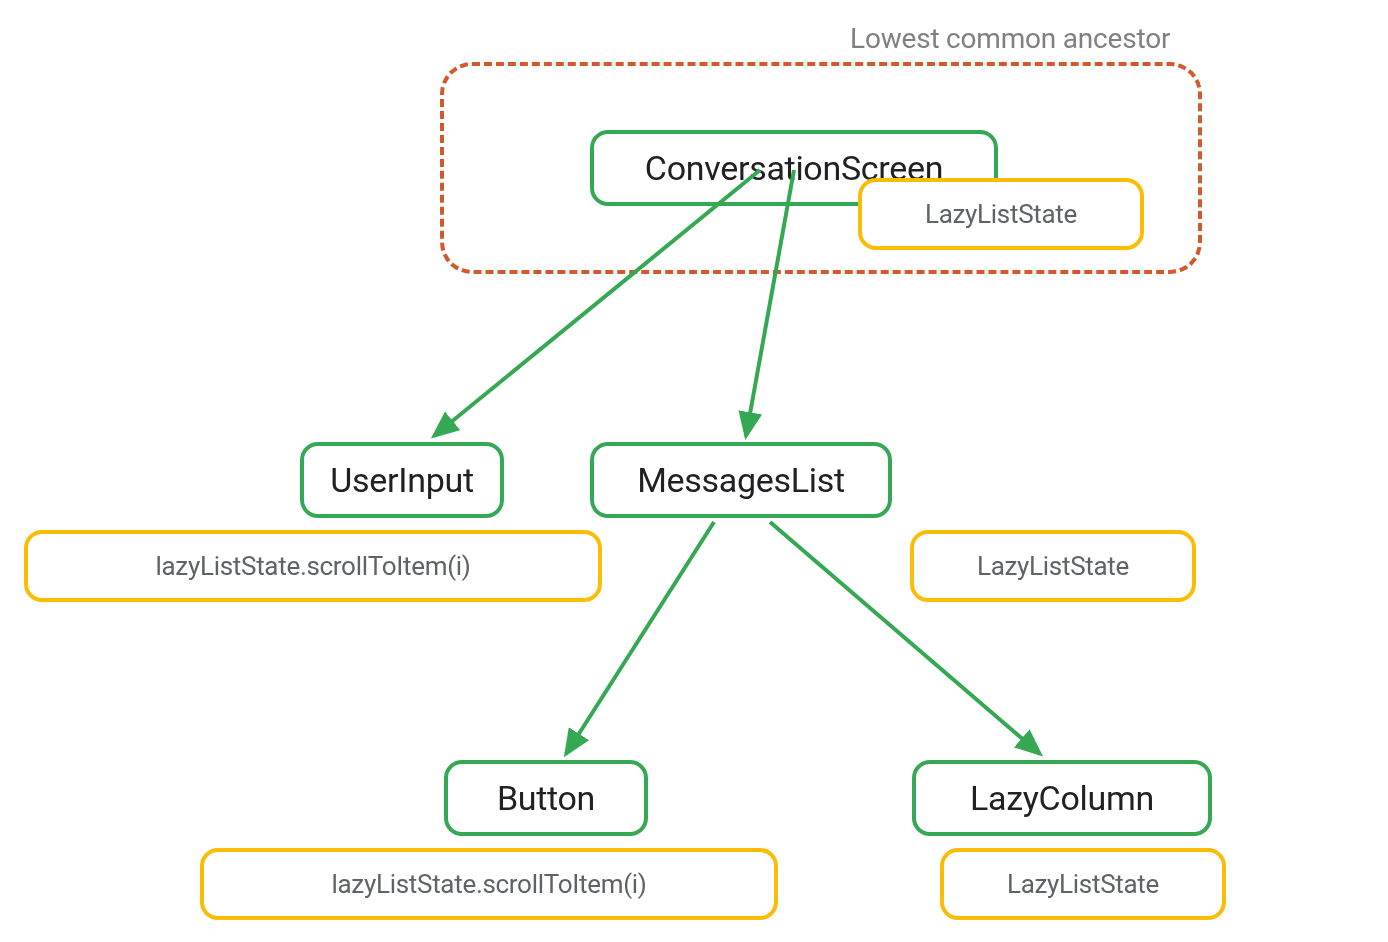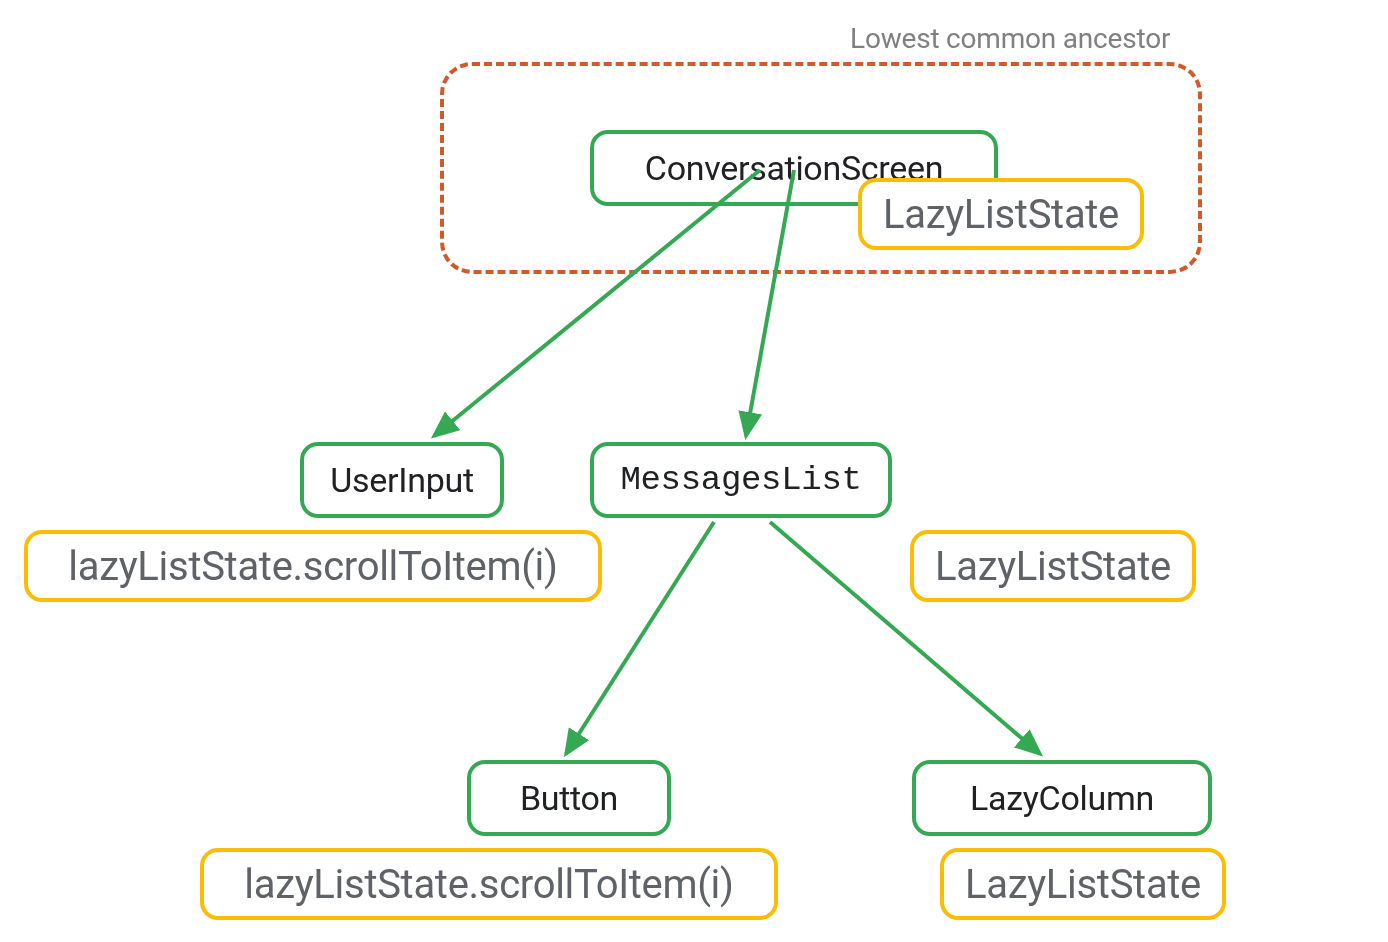--- a/index.html
+++ b/index.html
@@ -16,21 +16,21 @@
     border-radius: 18px;
     background: #ffffff;
     display: flex;
     align-items: center;
     justify-content: center;
     font-size: 34px;
     font-weight: 400;
     letter-spacing: -0.3px;
   }
   .node-green { border-color: #34a853; color: #202124; }
-  .node-yellow { border-color: #fbbc04; color: #5f6368; font-size: 40px; }
+  .node-yellow { border-color: #fbbc04; color: #5f6368; font-size: 26px; }
   .ancestor-box {
     position: absolute;
     border: 4px dashed #d05a2a;
     border-radius: 32px;
   }
   .ancestor-label {
     position: absolute;
     color: #808080;
     font-size: 28px;
     font-weight: 400;
@@ -54,25 +54,25 @@
 <div class="ancestor-label" style="left:850px; top:22px;">Lowest common ancestor</div>
 
 <div class="node node-green" style="left:590px; top:90px; width:408px; height:76px;margin-top:40px;">ConversationScreen</div>
 
 <div class="node node-yellow" style="left:858px; top:178px; width:286px; height:72px;">LazyListState</div>
 
 <div class="node node-green" style="left:300px; top:442px; width:204px; height:76px;">UserInput</div>
 
 <div class="node node-yellow" style="left:24px; top:530px; width:578px; height:72px;">lazyListState.scrollToItem(i)</div>
 
-<div class="node node-green" style="left:590px; top:442px; width:302px; height:76px;font-family:Liberation Mono, monospace;">MessagesList</div>
+<div class="node node-green" style="left:590px; top:442px; width:302px; height:76px;">MessagesList</div>
 
 <div class="node node-yellow" style="left:910px; top:530px; width:286px; height:72px;">LazyListState</div>
 
-<div class="node node-green" style="left:467px; top:760px; width:204px; height:76px;text-align:center;">Button</div>
+<div class="node node-green" style="left:444px; top:760px; width:204px; height:76px;text-align:center;">Button</div>
 
 <div class="node node-yellow" style="left:200px; top:848px; width:578px; height:72px;">lazyListState.scrollToItem(i)</div>
 
 <div class="node node-green" style="left:912px; top:760px; width:300px; height:76px;">LazyColumn</div>
 
 <div class="node node-yellow" style="left:940px; top:848px; width:286px; height:72px;">LazyListState</div>
 
 <svg class="arrows">
   <defs>
     <marker id="arrowhead" markerWidth="8" markerHeight="8" refX="6" refY="3" orient="auto" markerUnits="strokeWidth">

